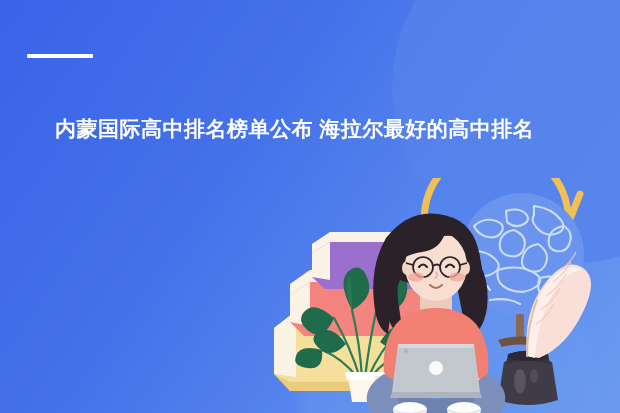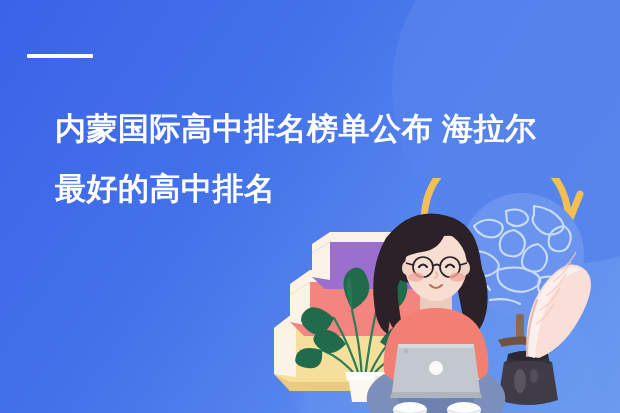--- a/index.html
+++ b/index.html
@@ -50,21 +50,21 @@
     border-radius: 1px;
   }
 
   
   .headline {
     position: absolute;
     left: 55px;
     top: 99px;
     width: 510px;
     color: #ffffff;
-    font-size: 31px;
+    font-size: 21px;
     font-weight: bold;
     line-height: 60px;
     letter-spacing: 0.5px;
     white-space: pre-wrap;
   }
 
   
   .illustration {
     position: absolute;
     left: 268px;

